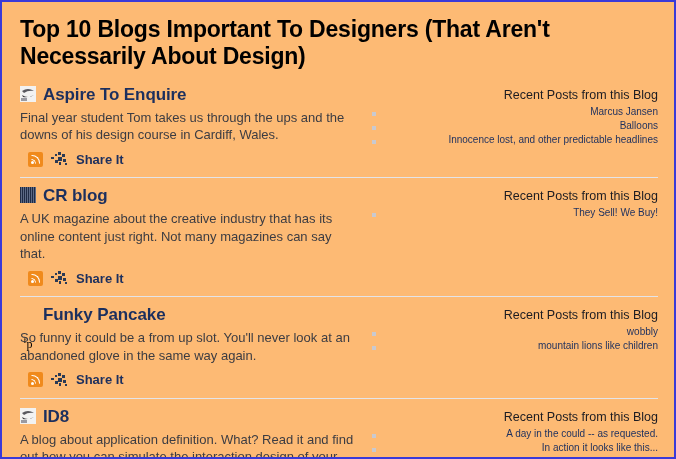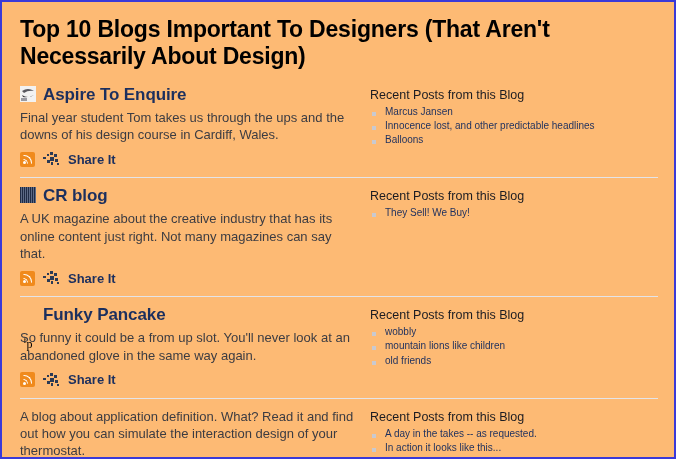--- a/index.html
+++ b/index.html
@@ -46,20 +46,21 @@
   .entry:last-child {
     border-bottom: none;
   }
   .col-left {
     width: 350px;
     flex: 0 0 350px;
   }
   .col-right {
     flex: 1 1 auto;
     padding-left: 0px;
+    text-align: right;
   }
 
   
   .blog-head {
     display: flex;
     align-items: flex-start;
     gap: 7px;
     margin-bottom: 3px;
     height: 20px;
   }
@@ -99,20 +100,21 @@
     margin-top: 26px;
   }
   .fav-fp sup { font-size: 9px; }
 
   
   .share-row {
     display: flex;
     align-items: center;
     gap: 8px;
     height: 18px;
+    margin-left: 8px;
   }
   .rss-icon {
     width: 15px;
     height: 15px;
     flex: 0 0 15px;
     background: #f08a1c;
     border-radius: 2px;
     position: relative;
     cursor: pointer;
   }
@@ -220,22 +222,22 @@
             <b style="left:12px;top:7px;width:3px;height:3px;"></b>
             <b style="left:14px;top:11px;width:2px;height:2px;"></b>
           </span>
           <span class="share-label">Share It</span>
         </div>
       </div>
       <div class="col-right">
         <div class="posts-head">Recent Posts from this Blog</div>
         <ul class="posts">
           <li>Marcus Jansen</li>
+          <li>Balloons</li>
           <li>Innocence lost, and other predictable headlines</li>
-          <li>Balloons</li>
         </ul>
       </div>
     </div>
 
     <div class="entry">
       <div class="col-left">
         <div class="blog-head">
           <span class="favicon">
             <svg width="16" height="16" viewBox="0 0 16 16">
               <rect x="0" y="0" width="16" height="16" fill="#1f2b45"></rect>
@@ -307,34 +309,44 @@
             <b style="left:14px;top:11px;width:2px;height:2px;"></b>
           </span>
           <span class="share-label">Share It</span>
         </div>
       </div>
       <div class="col-right">
         <div class="posts-head">Recent Posts from this Blog</div>
         <ul class="posts">
           <li>wobbly</li>
           <li>mountain lions like children</li>
-          <li>old friends</li>
         </ul>
       </div>
     </div>
 
     <div class="entry">
       <div class="col-left">
+        <div class="blog-head">
+          <span class="favicon">
+            <svg width="16" height="16" viewBox="0 0 16 16">
+              <rect x="0" y="0" width="16" height="16" fill="#f2f2f2"></rect>
+              <path d="M2 5 Q8 1 14 5 Q8 4 4 7 Z" fill="#58585f"></path>
+              <path d="M2 9 Q8 13 14 9 Q8 12 3 11 Z" fill="#3c3c42"></path>
+              <rect x="1" y="12" width="6" height="3" fill="#9a9aa2"></rect>
+            </svg>
+          </span>
+          <span class="blog-title">ID8</span>
+        </div>
         <p class="desc">A blog about application definition. What? Read it and find out how you can simulate the interaction design of your thermostat.</p>
 
       </div>
       <div class="col-right">
         <div class="posts-head">Recent Posts from this Blog</div>
         <ul class="posts">
-          <li>A day in the takes -- as requested.</li>
+          <li>A day in the could -- as requested.</li>
           <li>In action it looks like this...</li>
 
         </ul>
       </div>
     </div>
 
   </div>
 </div>
 
 </body></html>

